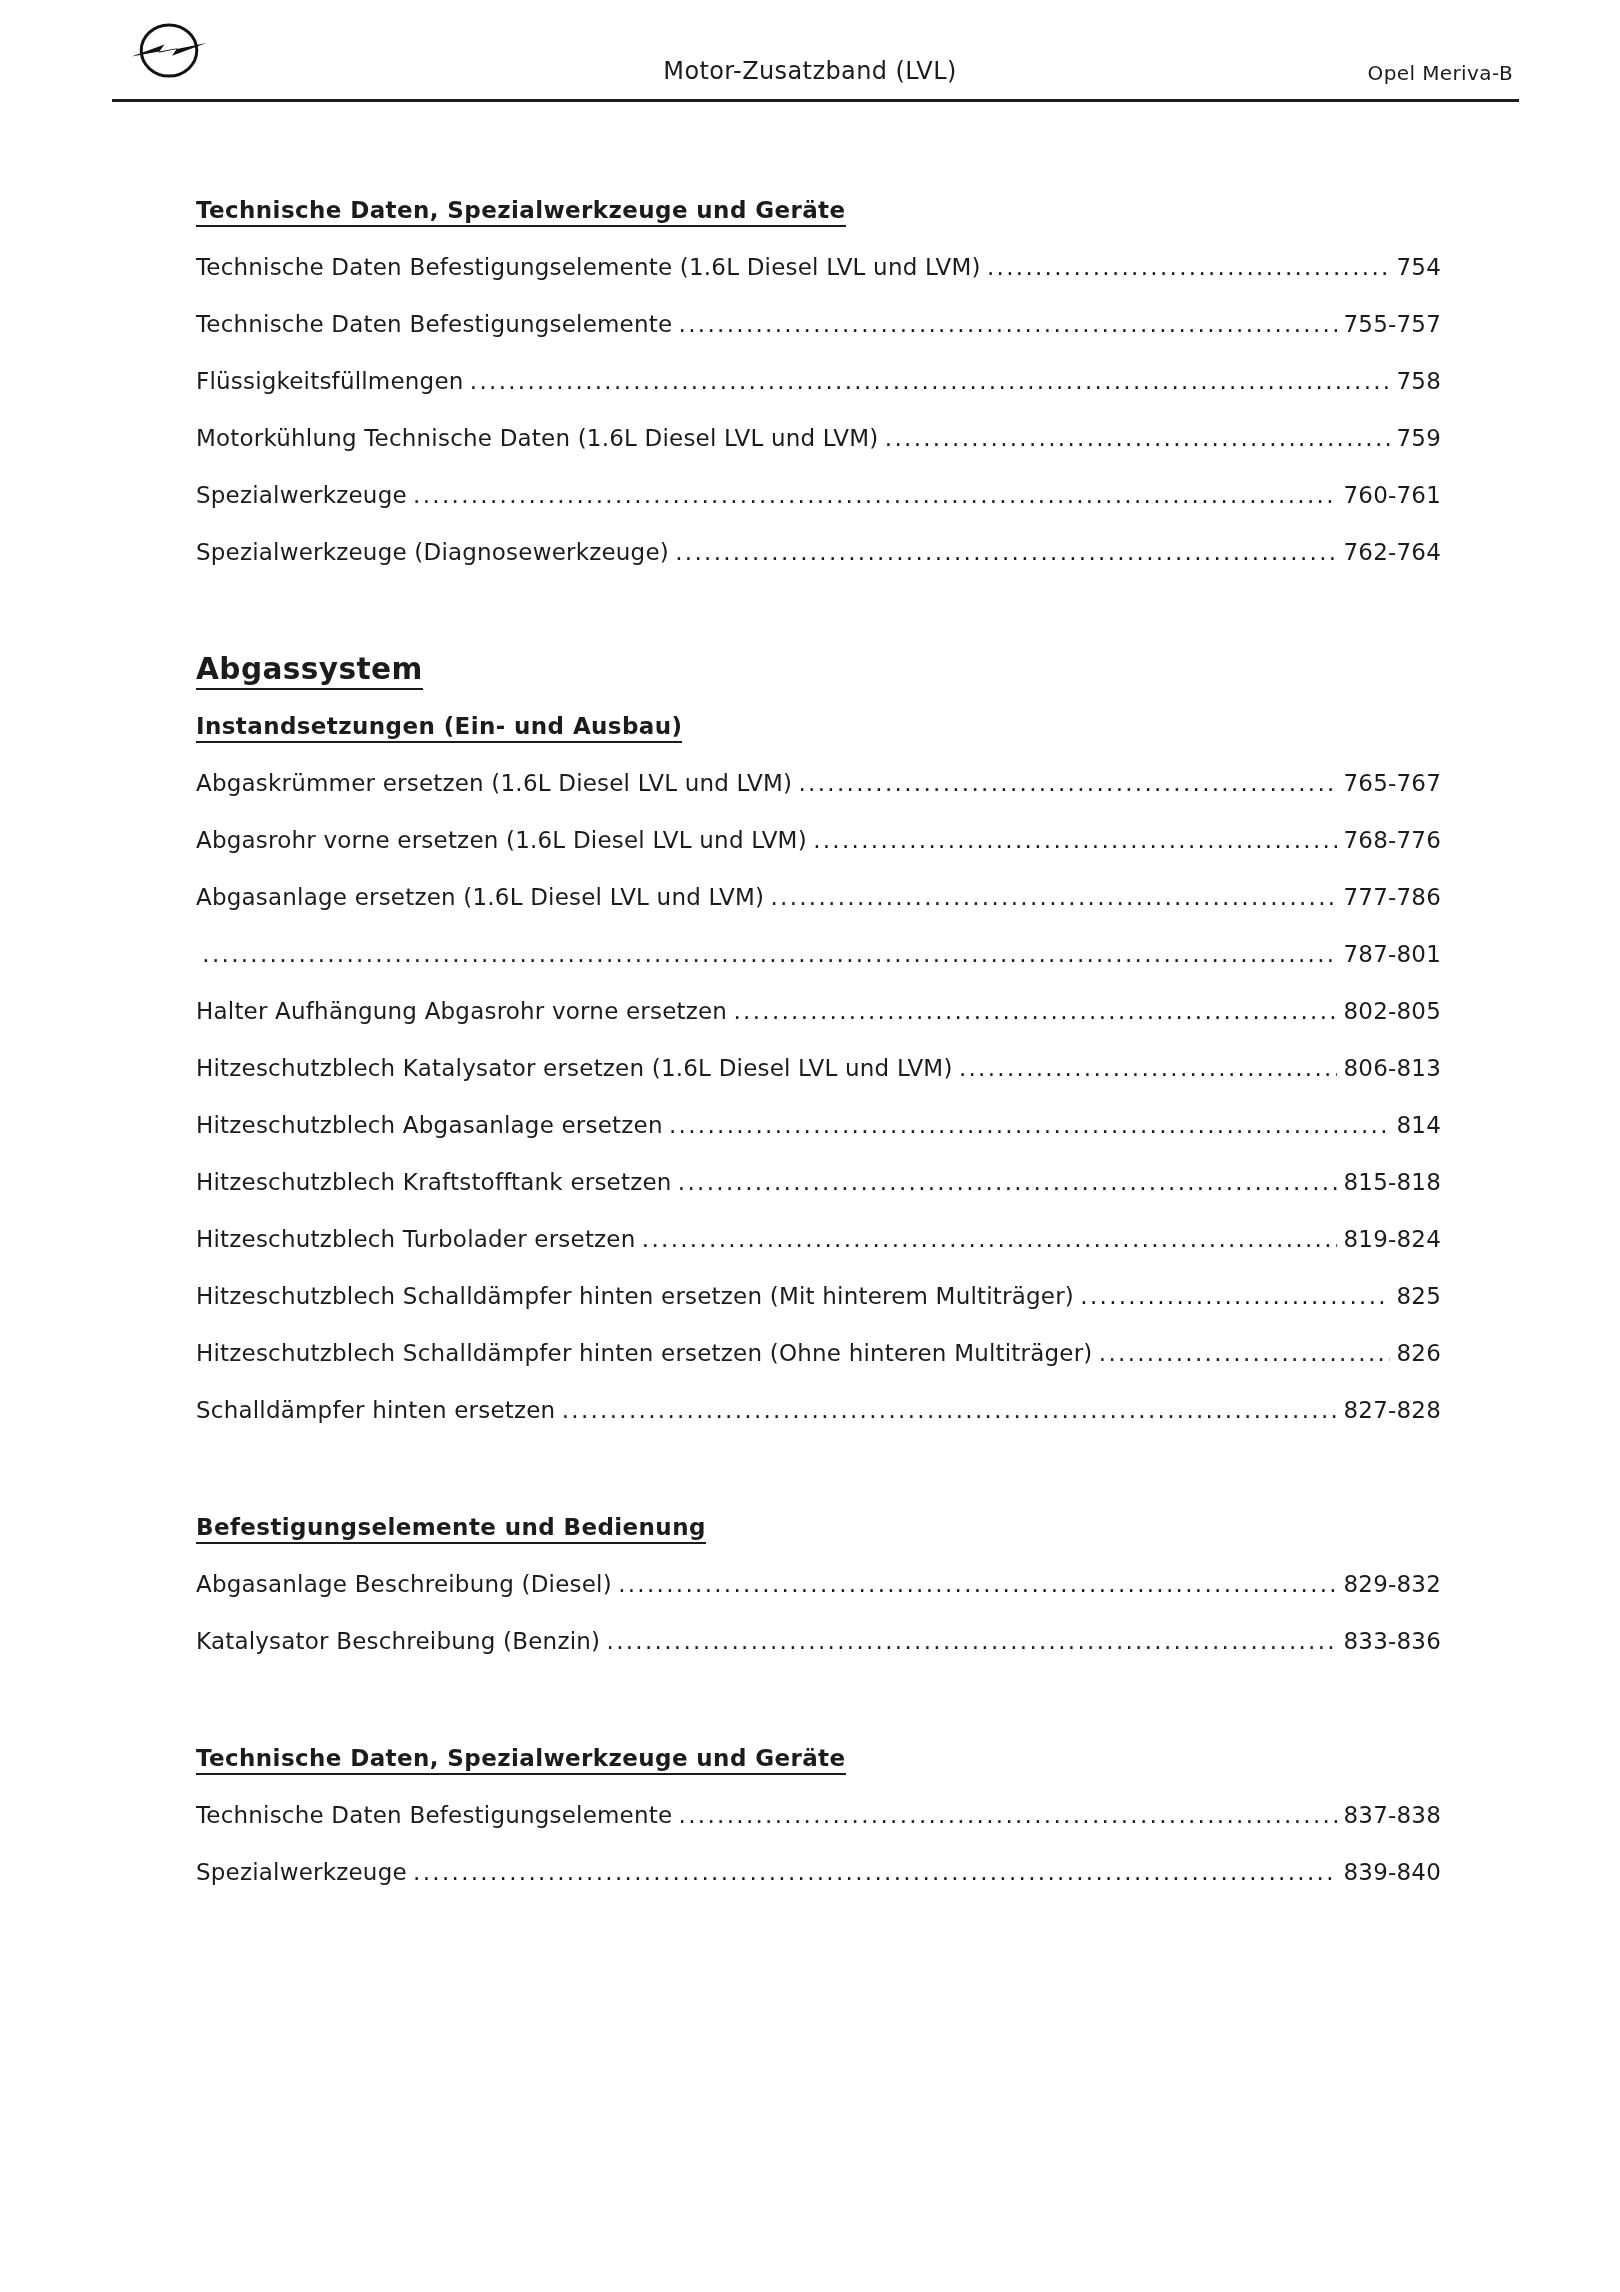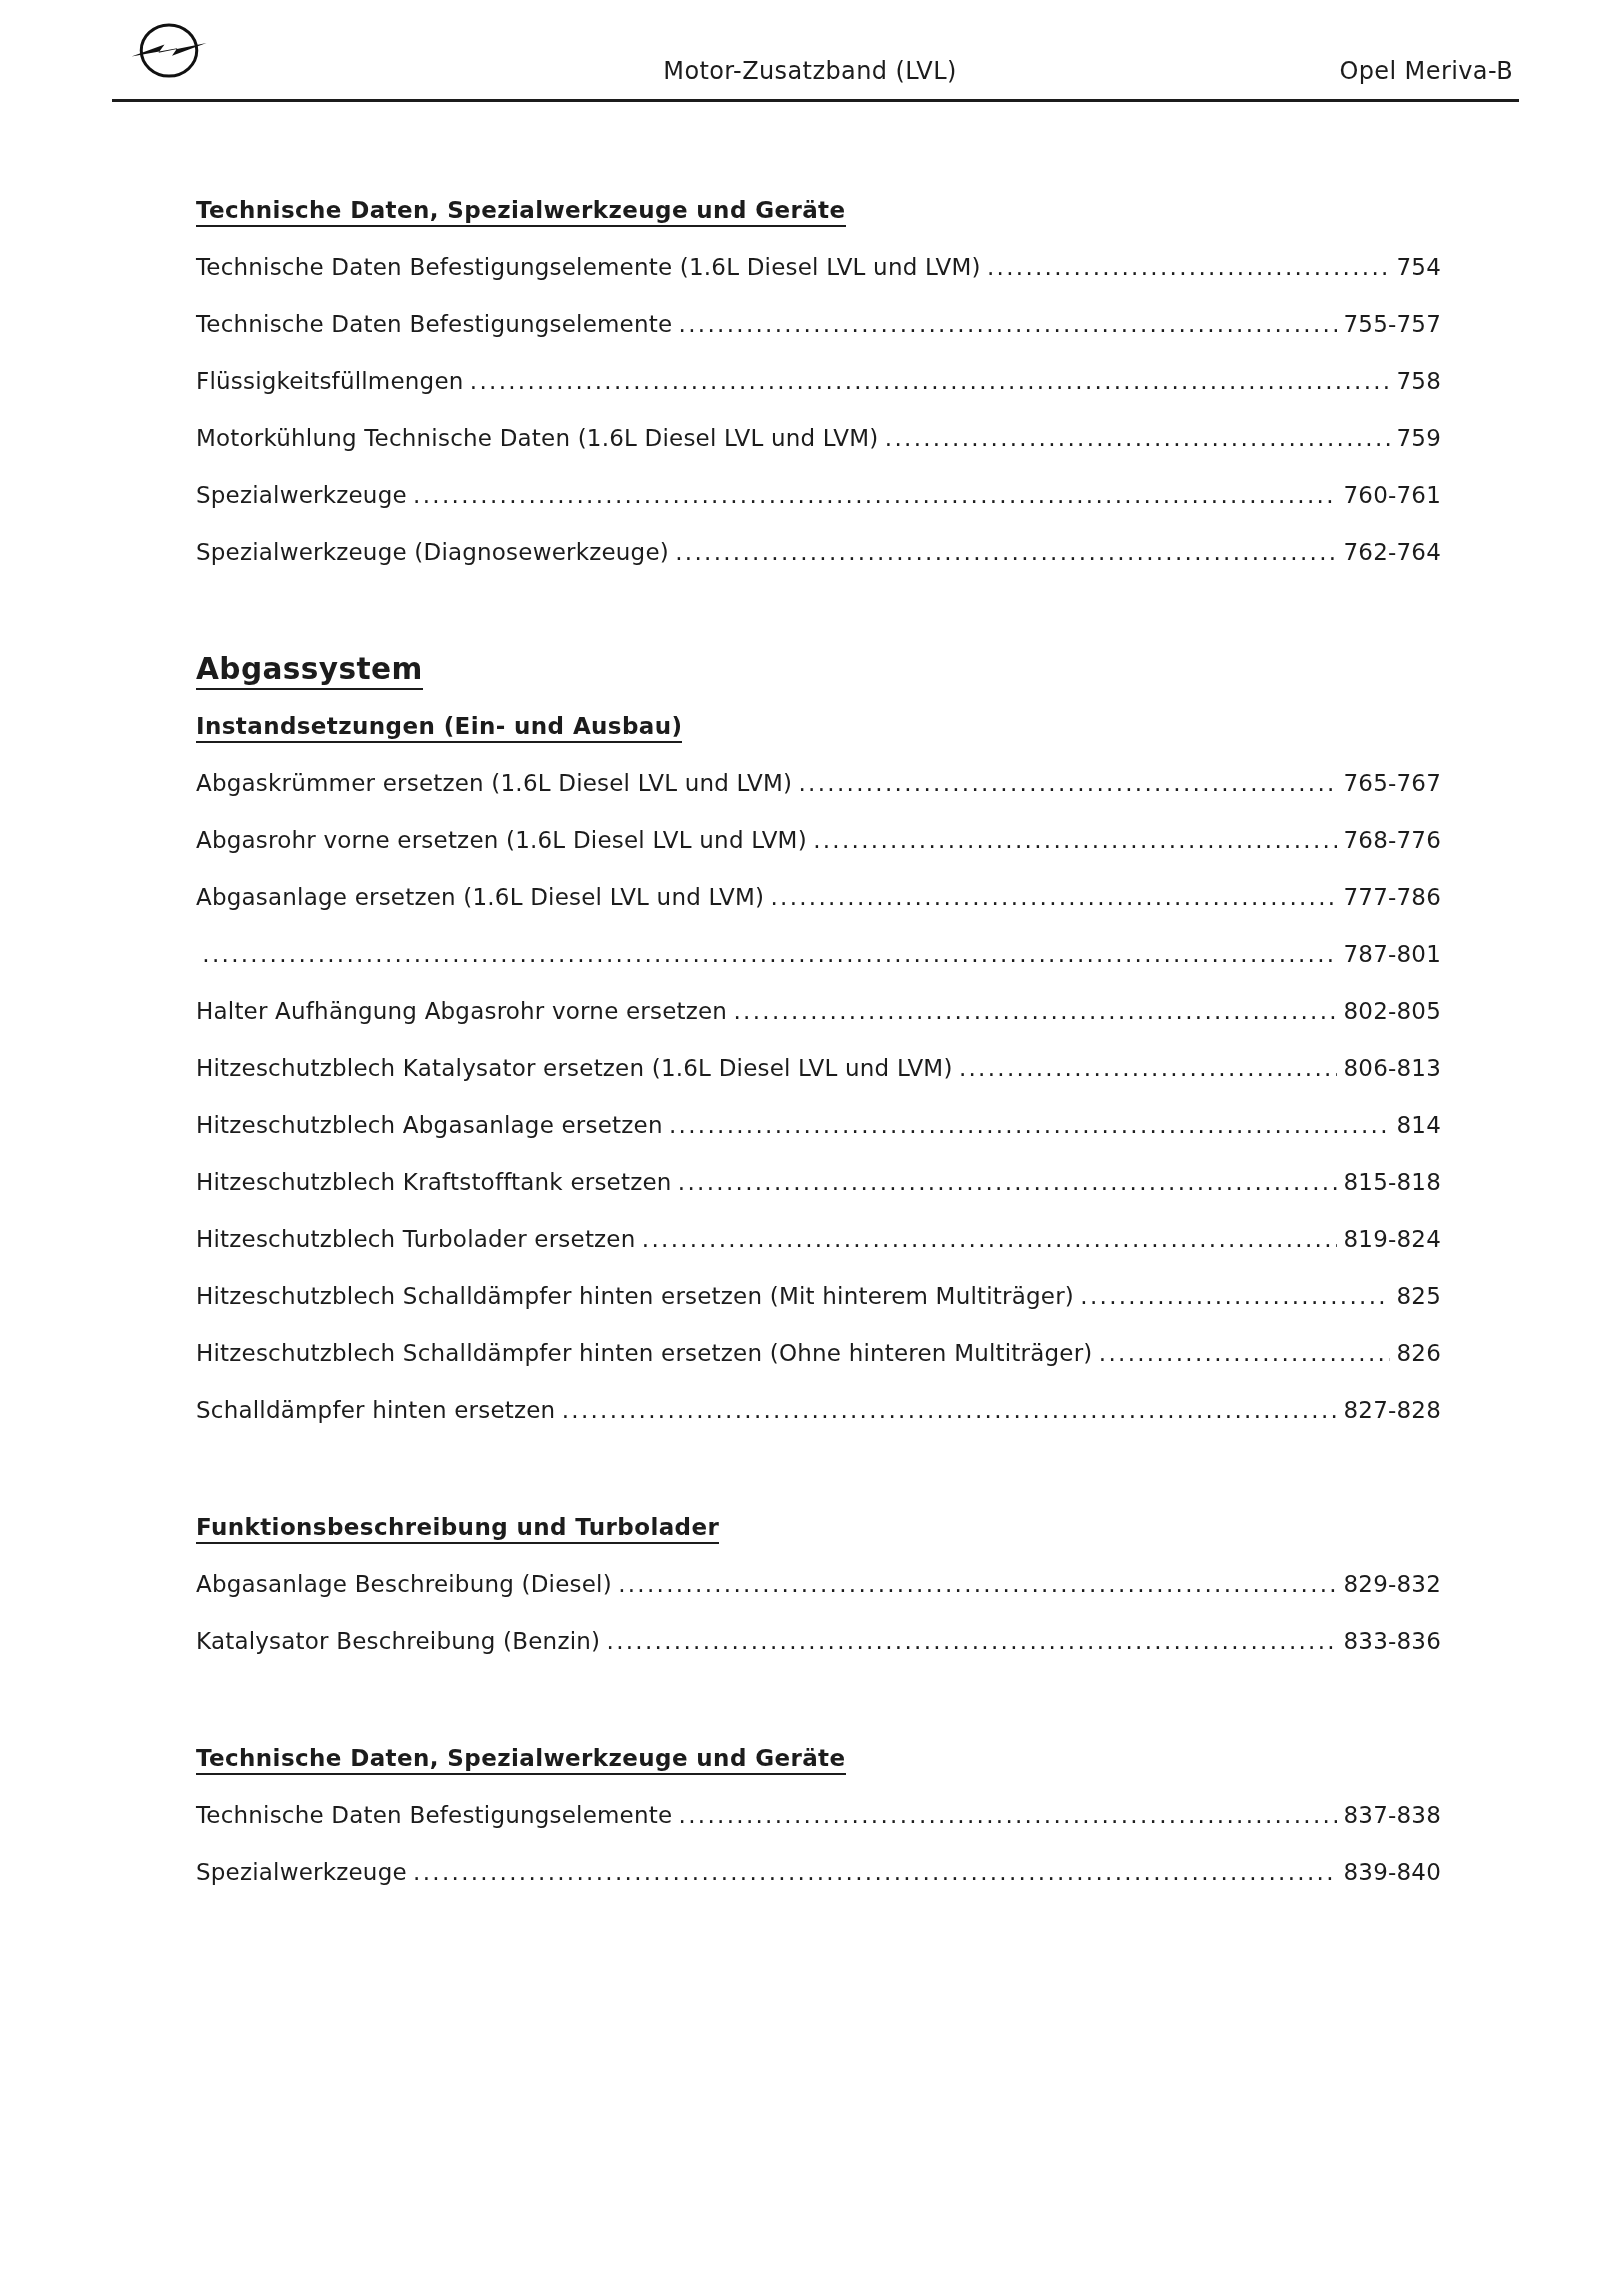--- a/index.html
+++ b/index.html
@@ -17,21 +17,21 @@
 
   
   .page-header { position:absolute; top:0; left:0; right:0; height:101px; }
   .opel-logo { position:absolute; left:124px; top:14.3px; width:90px; height:73px; }
   .header-center {
     position:absolute; left:0; right:0; bottom:16px;
     text-align:center; font-size:24px; letter-spacing:0.4px;
   }
   .header-right {
     position:absolute; right:107px; bottom:16px;
-    font-size:24px; letter-spacing:0.4px;
+    font-size:20px; letter-spacing:0.4px;
   }
   .header-rule {
     position:absolute; left:112px; right:101px; top:99px;
     height:2.7px; background:#1c1c1c;
   }
 
   
   .content { position:absolute; top:101px; left:196px; right:179px; }
   .toc { margin-top:81px; }
   .toc-block { margin-top:60px; }
@@ -183,21 +183,21 @@
             <span class="toc-leader"></span>
             <span class="toc-pages">826</span>
           </div>
           <div class="toc-row">
             <span class="toc-title">Schalldämpfer hinten ersetzen</span>
             <span class="toc-leader"></span>
             <span class="toc-pages">827-828</span>
           </div>
         </div>
         <div class="toc-block">
-          <div class="subsection-heading"><span class="heading-underline">Funktionsbeschreibung und Turbolader</span></div>
+          <div class="subsection-heading"><span class="heading-underline">Befestigungselemente und Bedienung</span></div>
           <div class="toc-row">
             <span class="toc-title">Abgasanlage Beschreibung (Diesel)</span>
             <span class="toc-leader"></span>
             <span class="toc-pages">829-832</span>
           </div>
           <div class="toc-row">
             <span class="toc-title">Katalysator Beschreibung (Benzin)</span>
             <span class="toc-leader"></span>
             <span class="toc-pages">833-836</span>
           </div>

